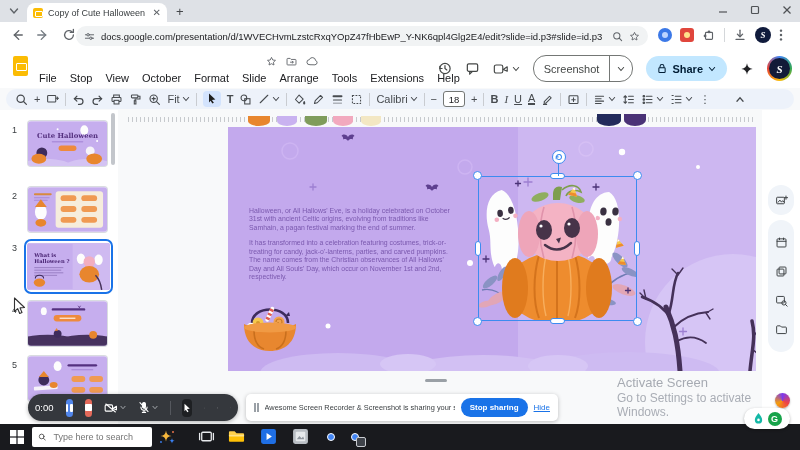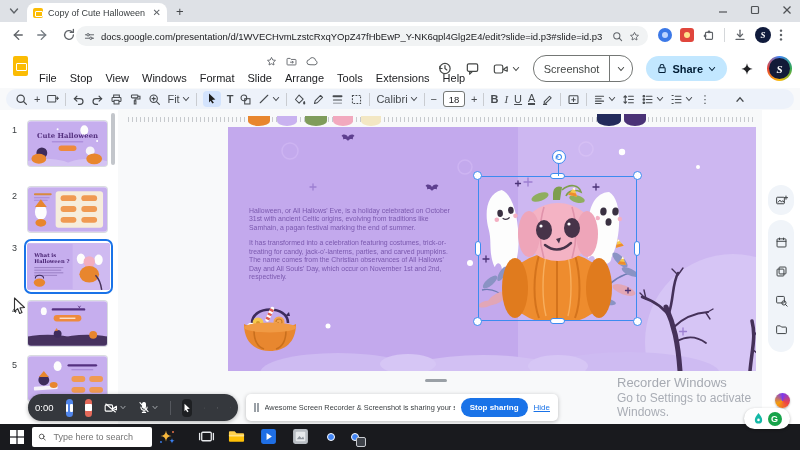--- a/index.html
+++ b/index.html
@@ -260,21 +260,21 @@
     <svg width="13" height="11" viewBox="0 0 18 14">
         <g stroke="#5F6368" stroke-width="1.3" fill="none" stroke-linecap="round">
           <path d="M5 11.5a3.5 3.5 0 0 1-.4-7 4.5 4.5 0 0 1 8.7 1.2 3 3 0 0 1-.4 5.8z"></path>
         </g>
       </svg>
   </div>
   <div class="menubar">
     <span>File</span>
     <span>Stop</span>
     <span>View</span>
-    <span>Windows</span>
+    <span>October</span>
     <span>Format</span>
     <span>Slide</span>
     <span>Arrange</span>
     <span>Tools</span>
     <span>Extensions</span>
     <span>Help</span>
   </div>
   <div class="hd-right">
     <svg width="15" height="15" viewBox="0 0 16 16">
         <g stroke="#444746" stroke-width="1.3" fill="none" stroke-linecap="round">
@@ -844,21 +844,21 @@
         </svg>
       <svg width="13" height="13" viewBox="0 0 16 16">
           <g stroke="#3C4043" stroke-width="1.2" fill="none" stroke-linejoin="round">
             <path d="M2 4.5a1 1 0 0 1 1-1h3.5L8 5h5a1 1 0 0 1 1 1v6a1 1 0 0 1-1 1H3a1 1 0 0 1-1-1z"></path>
           </g>
         </svg>
     </div>
   </div>
 
   <div class="notes-handle"></div>
-  <div class="wm1">Recorder Windows</div>
+  <div class="wm1">Activate Screen</div>
   <div class="wm2">Go to Settings to activate Windows.</div>
 
   
   <div class="recbar">
     <span class="rec-timer">0:00</span>
     <span class="rec-pause">
         <i></i>
         <i></i>
       </span>
     <span class="rec-stop">

